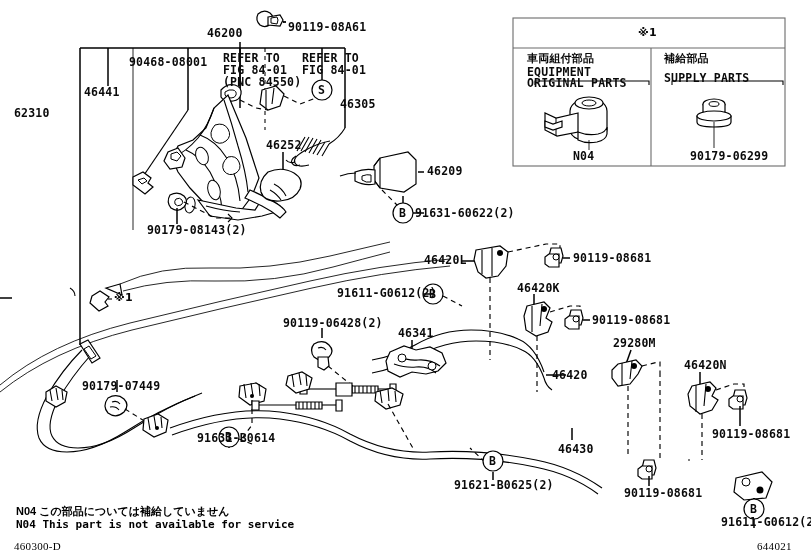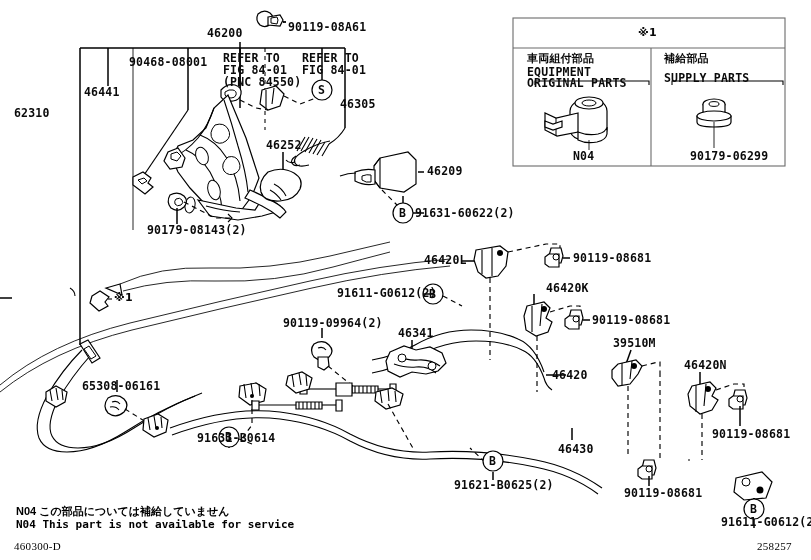--- a/index.html
+++ b/index.html
@@ -446,32 +446,32 @@
 
     <span class="lbl" style="left:340px;top:98px">46305</span>
     <span class="lbl" style="left:266px;top:139px">46252</span>
     <span class="lbl" style="left:147px;top:224px">90179-08143(2)</span>
 
     <span class="lbl" style="left:427px;top:165px">46209</span>
     <span class="lbl" style="left:415px;top:207px">91631-60622(2)</span>
 
     <span class="lbl" style="left:424px;top:254px">46420L</span>
     <span class="lbl" style="left:573px;top:252px">90119-08681</span>
-    <span class="lbl" style="left:546px;top:282px">46420K</span>
+    <span class="lbl" style="left:517px;top:282px">46420K</span>
     <span class="lbl" style="left:592px;top:314px">90119-08681</span>
 
     <span class="lbl" style="left:337px;top:287px">91611-G0612(2)</span>
-    <span class="lbl" style="left:283px;top:317px">90119-09964(2)</span>
+    <span class="lbl" style="left:283px;top:317px">90119-06428(2)</span>
     <span class="lbl" style="left:398px;top:327px">46341</span>
 
     <span class="lbl" style="left:552px;top:369px">46420</span>
-    <span class="lbl" style="left:613px;top:337px">39510M</span>
+    <span class="lbl" style="left:613px;top:337px">29280M</span>
     <span class="lbl" style="left:684px;top:359px">46420N</span>
 
-    <span class="lbl" style="left:82px;top:380px">65308-06161</span>
+    <span class="lbl" style="left:82px;top:380px">90179-07449</span>
     <span class="lbl" style="left:197px;top:432px">91631-B0614</span>
     <span class="lbl" style="left:454px;top:479px">91621-B0625(2)</span>
     <span class="lbl" style="left:558px;top:443px">46430</span>
     <span class="lbl" style="left:624px;top:487px">90119-08681</span>
     <span class="lbl" style="left:712px;top:428px">90119-08681</span>
     <span class="lbl" style="left:721px;top:516px">91611-G0612(2)</span>
 
     <span class="lbl jp" style="left:114px;top:292px">※1</span>
   </div>
 
@@ -493,16 +493,16 @@
 
     <span class="lbl jp" style="left:664px;top:53px">補給部品</span>
     <span class="lbl" style="left:664px;top:72px">SUPPLY PARTS</span>
     <span class="lbl" style="left:690px;top:150px">90179-06299</span>
   </div>
 
   <div>
     <span class="note jpline" style="left:16px;top:504px">N04 この部品については補給していません</span>
     <span class="note" style="left:16px;top:518px">N04 This part is not available for service</span>
     <span class="code" style="left:14px;top:540px">460300-D</span>
-    <span class="code" style="left:757px;top:540px">258257</span>
+    <span class="code" style="left:757px;top:540px">644021</span>
   </div>
 
 </div>
 
 </body></html>

